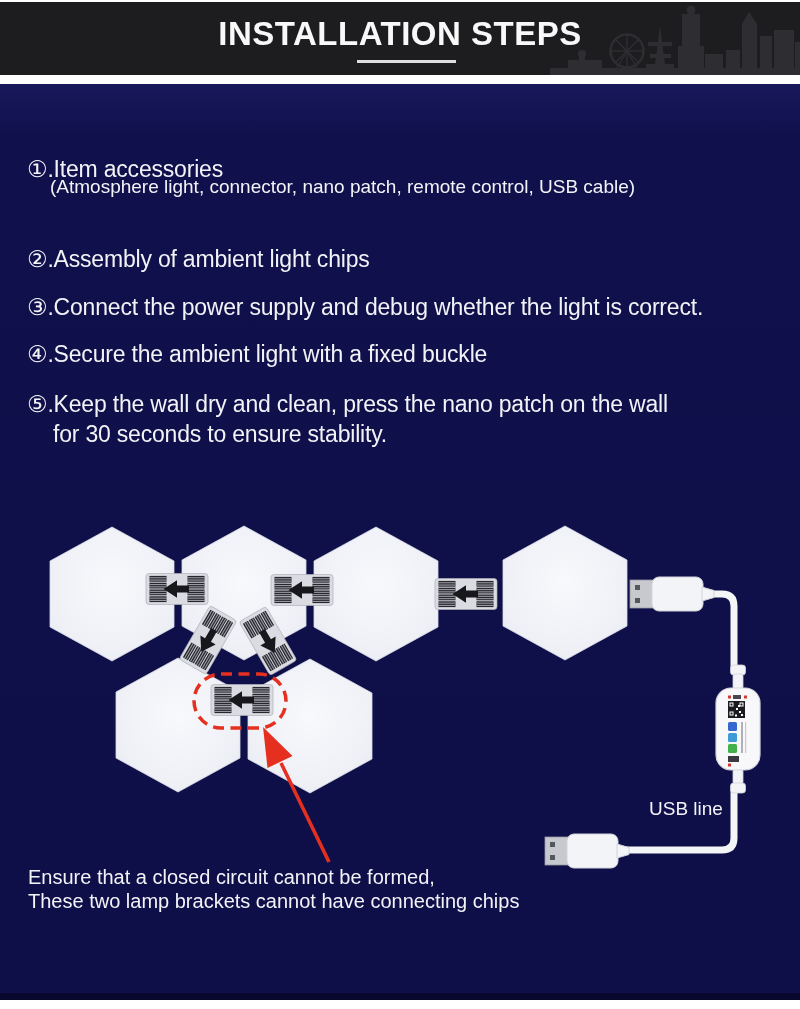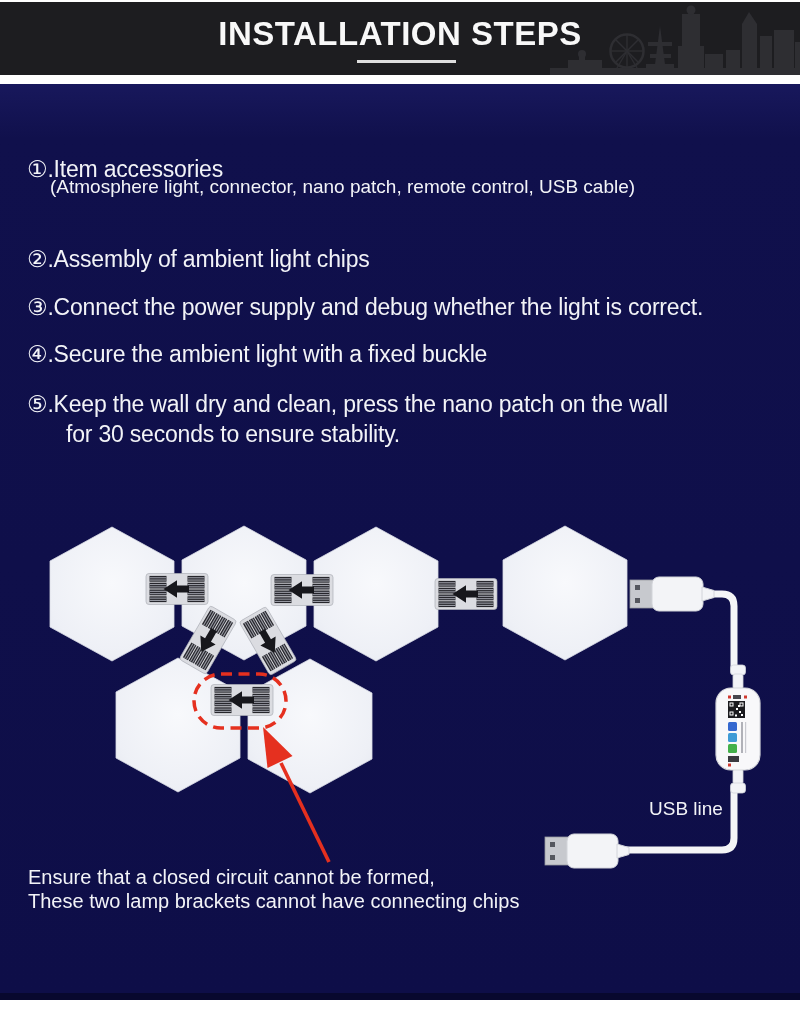--- a/index.html
+++ b/index.html
@@ -31,21 +31,21 @@
   .step{font-size:23px;letter-spacing:-0.2px;}
   .substep{font-size:19px;}
   .note{font-size:20px;}
   .usb-label{font-size:19px;margin-left:37px;}
   .s1{left:27px;top:144px;margin-top:12px;}
   .s1sub{left:22px;top:176px;margin-left:28px;}
   .s2{left:27px;top:246px;}
   .s3{left:27px;top:294px;}
   .s4{left:27px;top:341px;}
   .s5a{left:27px;top:391px;text-align:right;}
-  .s5b{left:66px;top:421px;text-align:right;}
+  .s5b{left:53px;top:421px;text-align:right;}
   .n1{left:28px;top:866px;}
   .n2{left:28px;top:890px;}
   .usb-label{left:612px;top:798px;}
   .diagram{position:absolute;left:0;top:460px;}
 </style>
 </head>
 <body>
 
 <div class="page">
 

